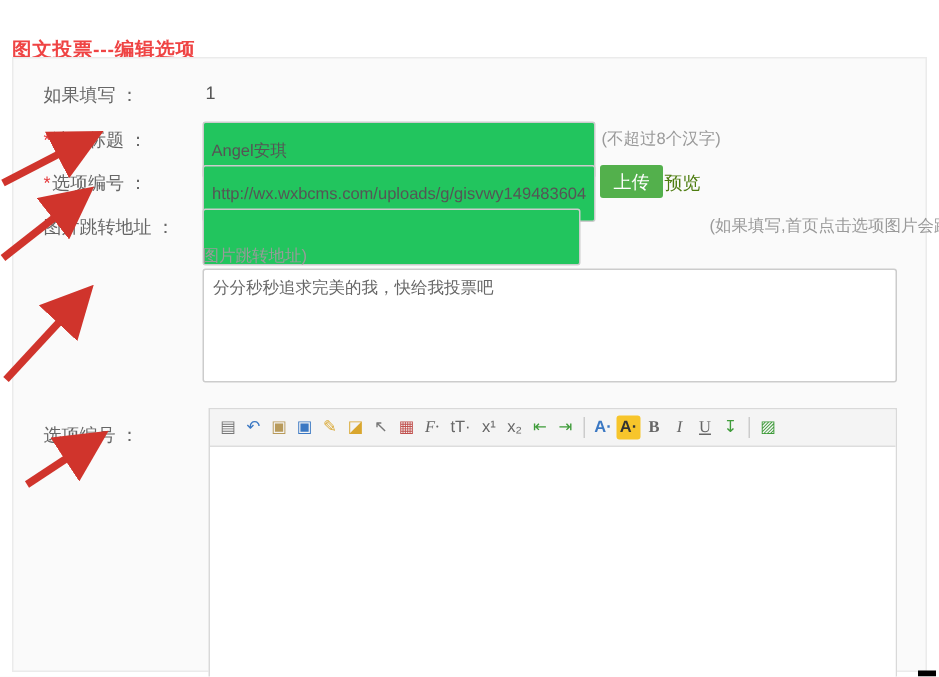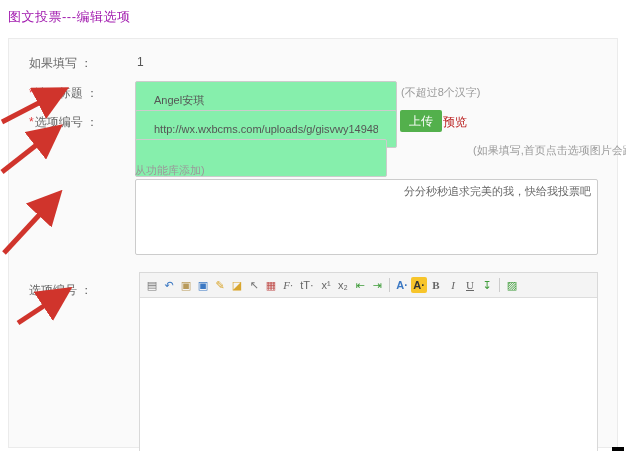--- a/index.html
+++ b/index.html
@@ -1,33 +1,33 @@
 <!DOCTYPE html>
 <html><head>
 <meta charset="utf-8">
 <style>
   html,body{margin:0;padding:0}
   body{
     width:626px;height:451px;overflow:hidden;position:relative;
     background:#fff;font-family:"Liberation Sans","DejaVu Sans",sans-serif;
   }
   .canvas{position:absolute;inset:0}
-  .page-title{position:absolute;left:8px;top:8px;font-size:13px;font-weight:normal;color:#a21caf;letter-spacing:.5px}
+  .page-title{position:absolute;left:8px;top:24px;font-size:13px;font-weight:bold;color:#ef4444;letter-spacing:.5px}
   .panel{position:absolute;left:8px;top:38px;width:610px;height:410px;background:#fafafa;border:1px solid #ebebeb;box-sizing:border-box}
   .lbl{position:absolute;font-size:12px;color:#666;white-space:nowrap}
   .req{color:#e4393c;margin-right:1px;font-size:12px}
   .val{position:absolute;font-size:12px;color:#555}
-  .tinput{position:absolute;height:38px;border:1px solid #ccc;border-radius:2px;background:#86efac;
-          font-size:11px;color:#555;padding:0 18px;box-sizing:border-box;outline:none;
+  .tinput{position:absolute;height:38px;border:1px solid #ccc;border-radius:2px;background:#22c55e;
+          font-size:11px;color:#555;padding:0 5px;box-sizing:border-box;outline:none;
           font-family:"Liberation Sans","DejaVu Sans",sans-serif}
   .note{position:absolute;font-size:11px;color:#9a9a9a;white-space:nowrap}
   .btn-green{position:absolute;background:#53b04c;color:#fff;font-size:12px;border:none;border-radius:2px;
              height:22px;line-height:22px;padding:0 9px;cursor:pointer;white-space:nowrap;
              font-family:"Liberation Sans","DejaVu Sans",sans-serif}
-  .link-gray{position:absolute;font-size:12px;color:#b91c1c;cursor:pointer;white-space:nowrap}
+  .link-gray{position:absolute;font-size:12px;color:#4d7c0f;cursor:pointer;white-space:nowrap}
   .tarea{position:absolute;border:1px solid #ccc;border-radius:2px;background:#fff;resize:none;
          font-size:11px;color:#666;padding:4px 6px;box-sizing:border-box;outline:none;
          font-family:"Liberation Sans","DejaVu Sans",sans-serif}
   .editor{position:absolute;left:130px;top:233px;width:459px;height:226px;background:#fff;
           border:1px solid #d9d9d9;box-sizing:border-box}
   .toolbar{height:24px;background:#f4f4f4;border-bottom:1px solid #ddd;display:flex;align-items:center;
            padding:0 4px;gap:1px}
   .ticon{width:16px;height:16px;font-size:11px;line-height:16px;text-align:center;cursor:pointer;color:#666;
          user-select:none}
   .tsep{width:1px;height:14px;background:#ccc;margin:0 3px}
@@ -54,25 +54,26 @@
 
     <span class="lbl" style="left:20px;top:46px"><span class="req">*</span><span>选项标题 ：</span></span>
     <input class="tinput" style="left: 126px; top: 42px; width: 262px;" value="Angel安琪">
     <span class="note" style="left:392px;top:46px">(不超过8个汉字)</span>
 
     <span class="lbl" style="left:20px;top:75px"><span class="req">*</span><span>选项编号 ：</span></span>
     <input class="tinput" style="left: 126px; top: 71px; width: 262px;" value="http://wx.wxbcms.com/uploads/g/gisvwy1494836048/c/b/a/.">
     <button class="btn-green" style="left:391px;top:71px">上传</button>
     <span class="link-gray" style="left:434px;top:75px">预览</span>
 
+    <span class="lbl" style="left:20px;top:104px">图片跳转地址 ：</span>
     <input class="tinput" style="left: 126px; top: 100px; width: 252px;" value="">
     <span class="note" style="left:464px;top:104px">(如果填写,首页点击选项图片会跳转到该地址</span>
-    <span class="note" style="left:126px;top:124px">从功能库添加)</span>
+    <span class="note" style="left:126px;top:124px">图片跳转地址)</span>
 
-    <textarea class="tarea" style="left: 126px; top: 140px; width: 463px; height: 76px; text-align: right;">分分秒秒追求完美的我，快给我投票吧</textarea>
+    <textarea class="tarea" style="left: 126px; top: 140px; width: 463px; height: 76px;">分分秒秒追求完美的我，快给我投票吧</textarea>
 
     <span class="lbl" style="left:20px;top:243px">选项编号 ：</span>
     <div class="editor">
       <div class="toolbar">
         <span class="ticon c-gray">▤</span>
         <span class="ticon c-blue">↶</span>
         <span class="ticon c-olive">▣</span>
         <span class="ticon c-blue">▣</span>
         <span class="ticon c-gold">✎</span>
         <span class="ticon c-gold">◪</span>

